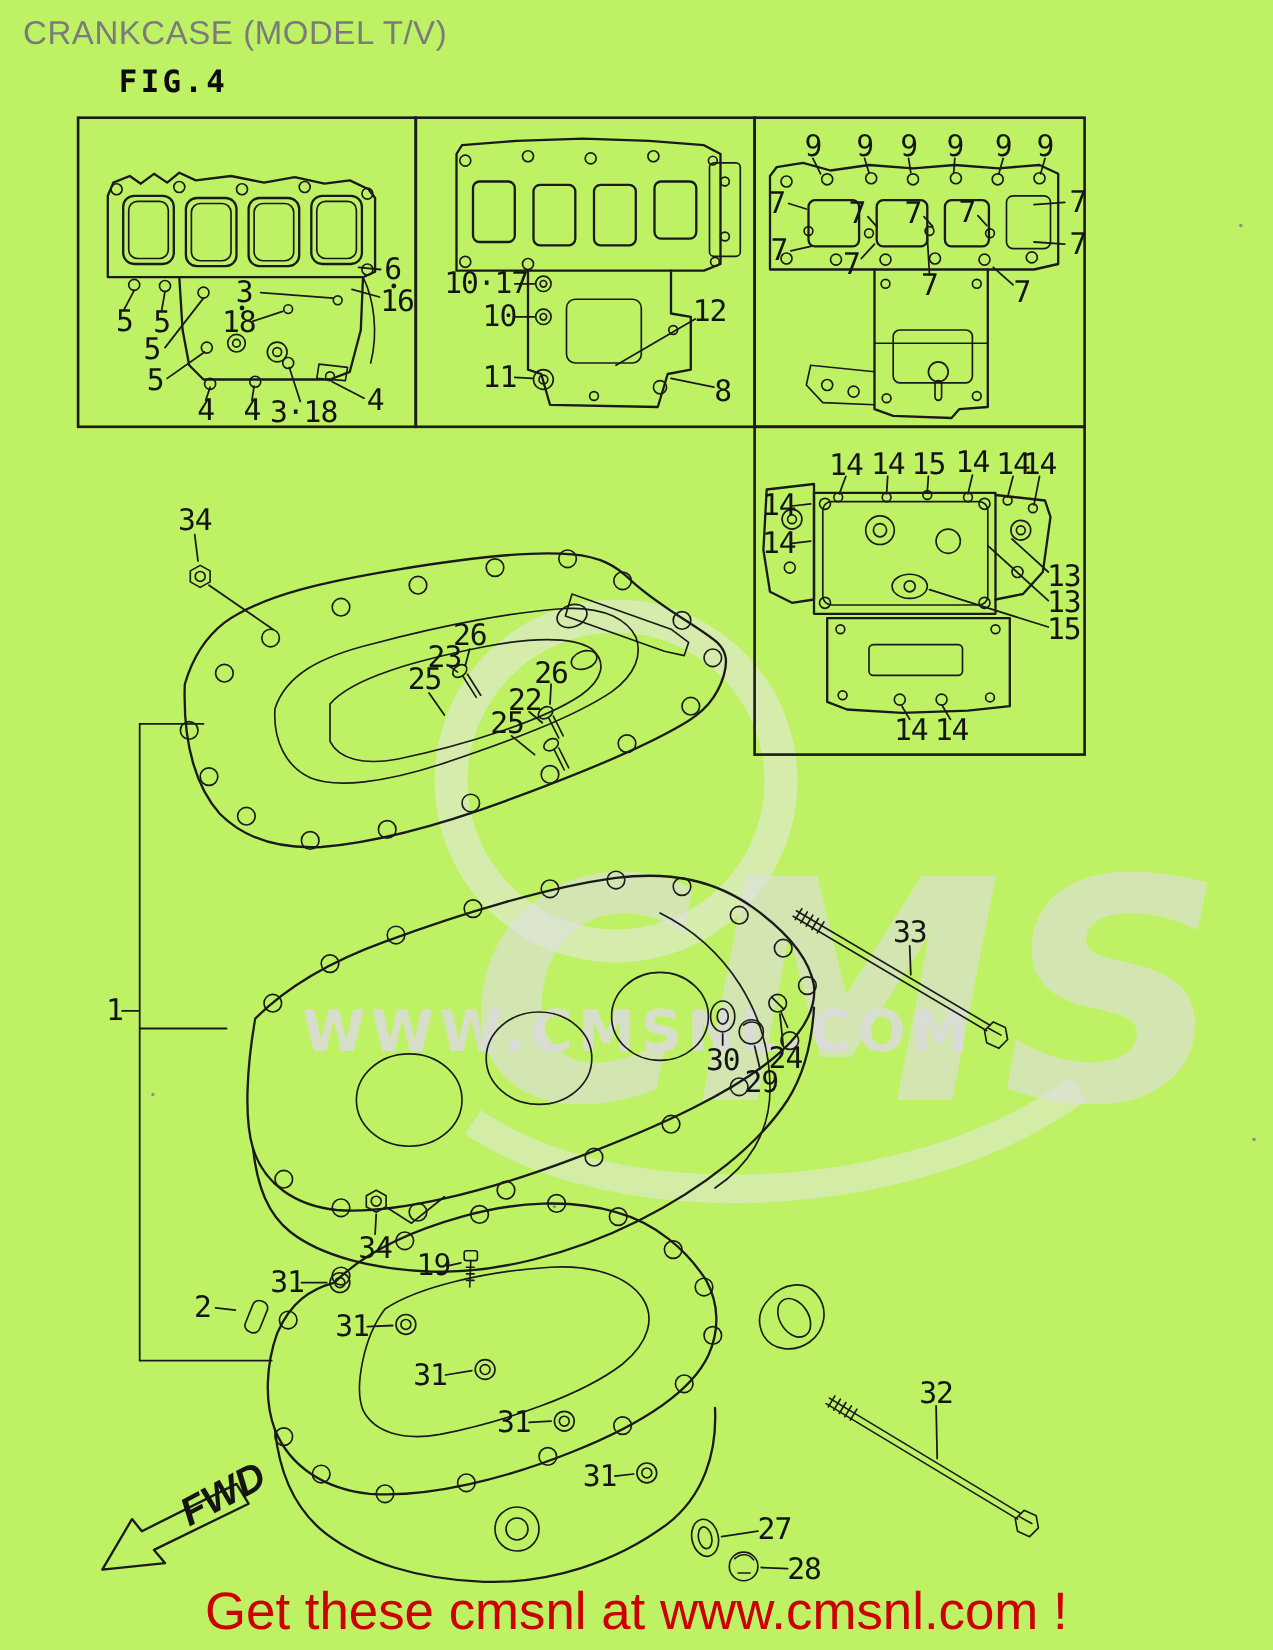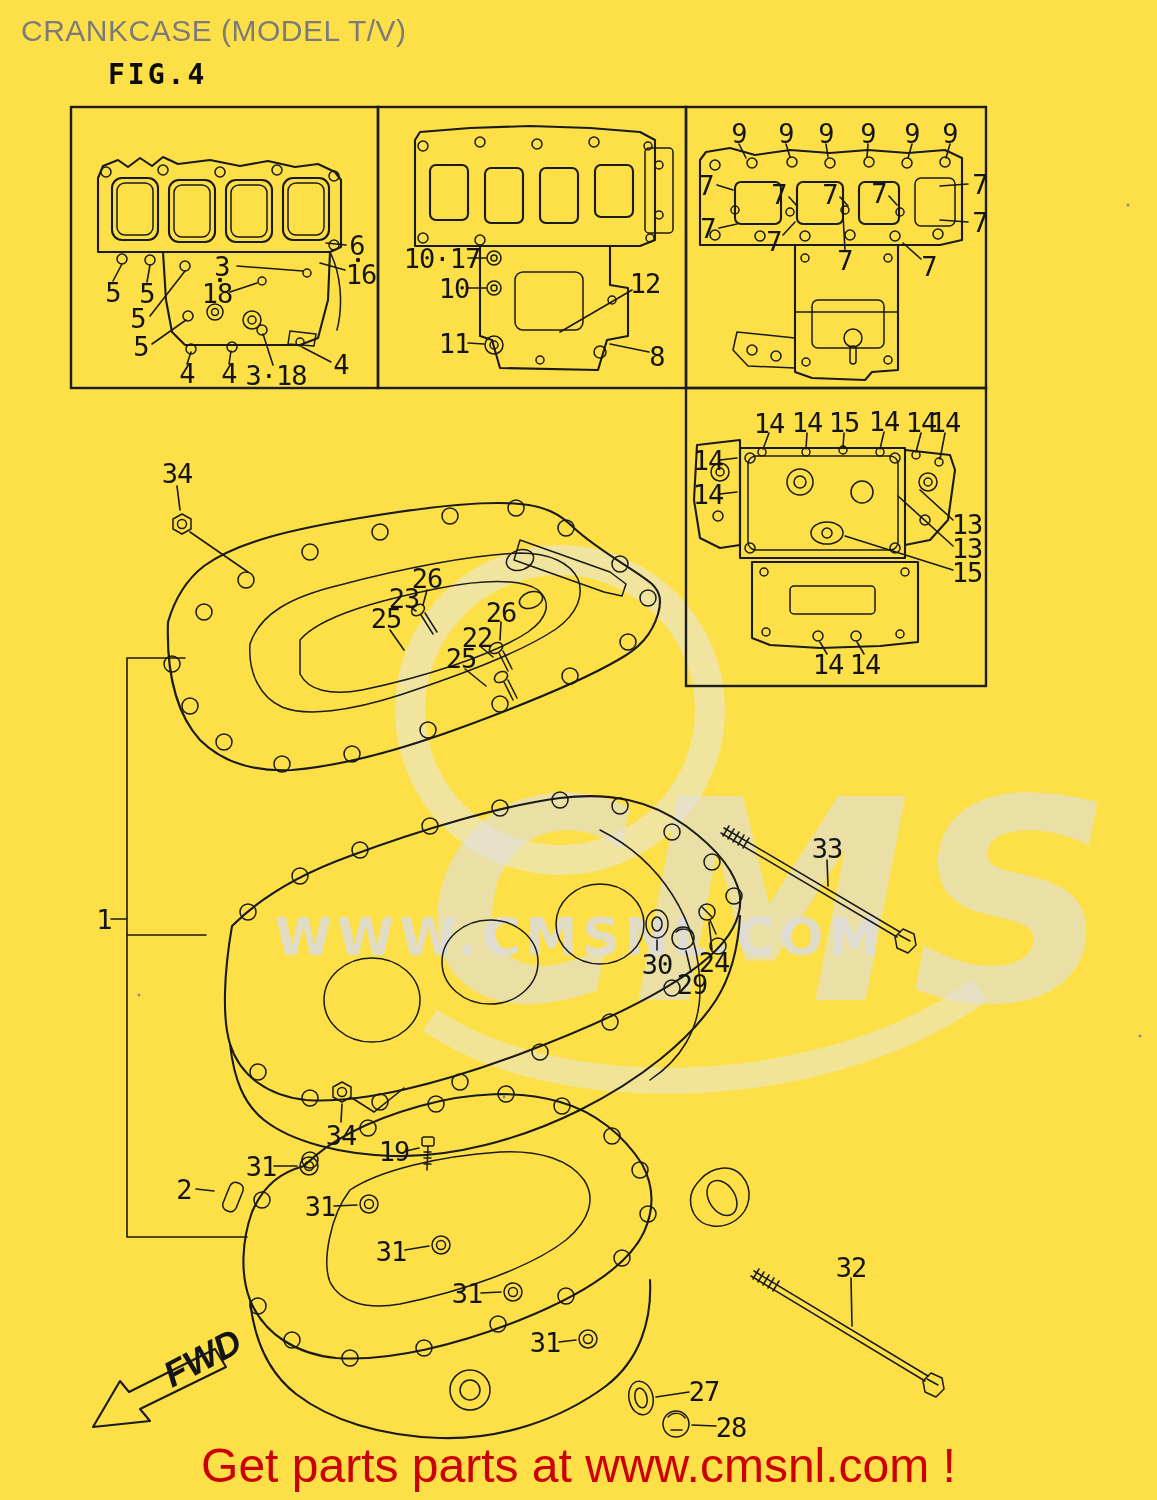--- a/index.html
+++ b/index.html
@@ -1,16 +1,16 @@
 <!DOCTYPE html>
 <html><head>
 <meta charset="utf-8">
 <style>
   html,body{margin:0;padding:0;background:#ffffff;}
-  .page{position:relative;width:1157px;height:1500px;background:#fde047;overflow:hidden;
+  .page{position:relative;width:1157px;height:1500px;background:#bef264;overflow:hidden;
         font-family:"Liberation Sans",sans-serif;}
   .page-title{position:absolute;left:21px;top:14px;font-size:30px;color:#7b7b7b;
         letter-spacing:.5px;font-family:"Liberation Sans",sans-serif;}
   .fig-label{position:absolute;left:108px;top:58px;font-size:28px;font-weight:bold;
         color:#0c0c0c;letter-spacing:3px;font-family:"DejaVu Sans Mono",monospace;}
   svg{position:absolute;left:0;top:0;}
   .ln{stroke:#1a1a1a;fill:none;stroke-width:2.1;stroke-linejoin:round;stroke-linecap:round;}
   .ln2{stroke:#1a1a1a;fill:none;stroke-width:1.5;stroke-linejoin:round;stroke-linecap:round;}
   .ldr{stroke:#1a1a1a;fill:none;stroke-width:1.6;stroke-linecap:round;}
   .box{stroke:#1c1c1c;fill:none;stroke-width:2.4;}
@@ -529,15 +529,15 @@
         <text x="391" y="1251" class="callout">31</text>
         <text x="467" y="1293" class="callout">31</text>
         <text x="545" y="1342" class="callout">31</text>
         <text x="851" y="1267" class="callout">32</text>
         <text x="704" y="1391" class="callout">27</text>
         <text x="731" y="1427" class="callout">28</text>
       </g>
   </svg>
 
   <div class="footer">
-    <span>Get parts parts at www.cmsnl.com !</span>
+    <span>Get these cmsnl at www.cmsnl.com !</span>
   </div>
 </div>
 
 </body></html>

